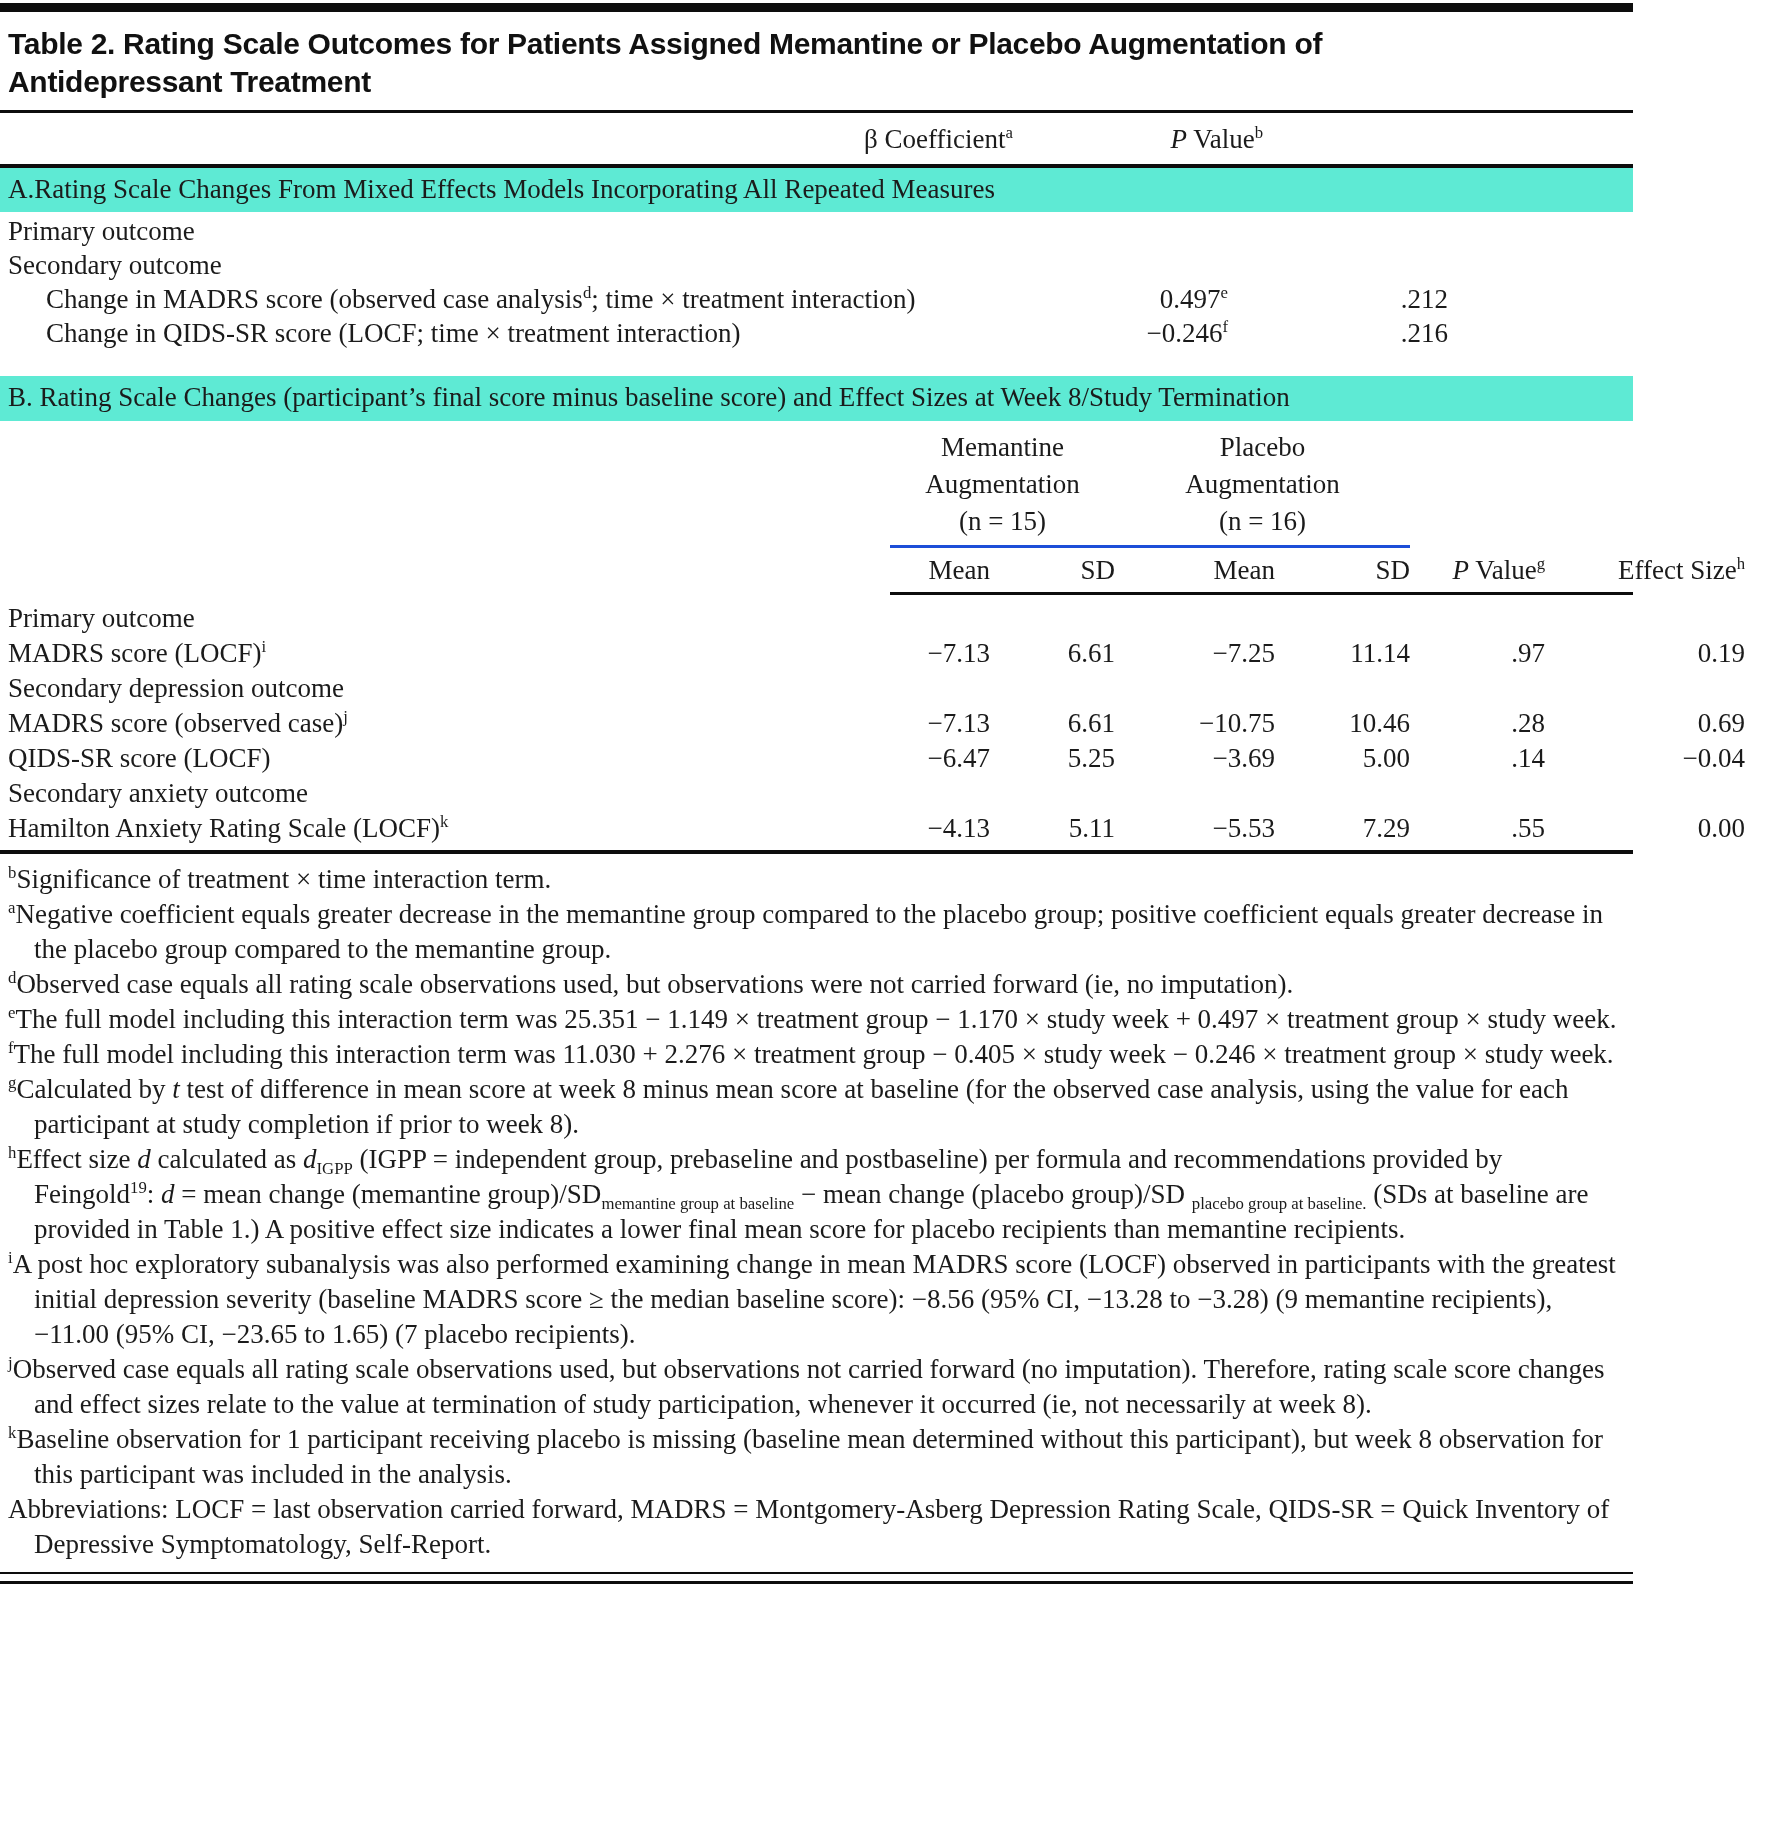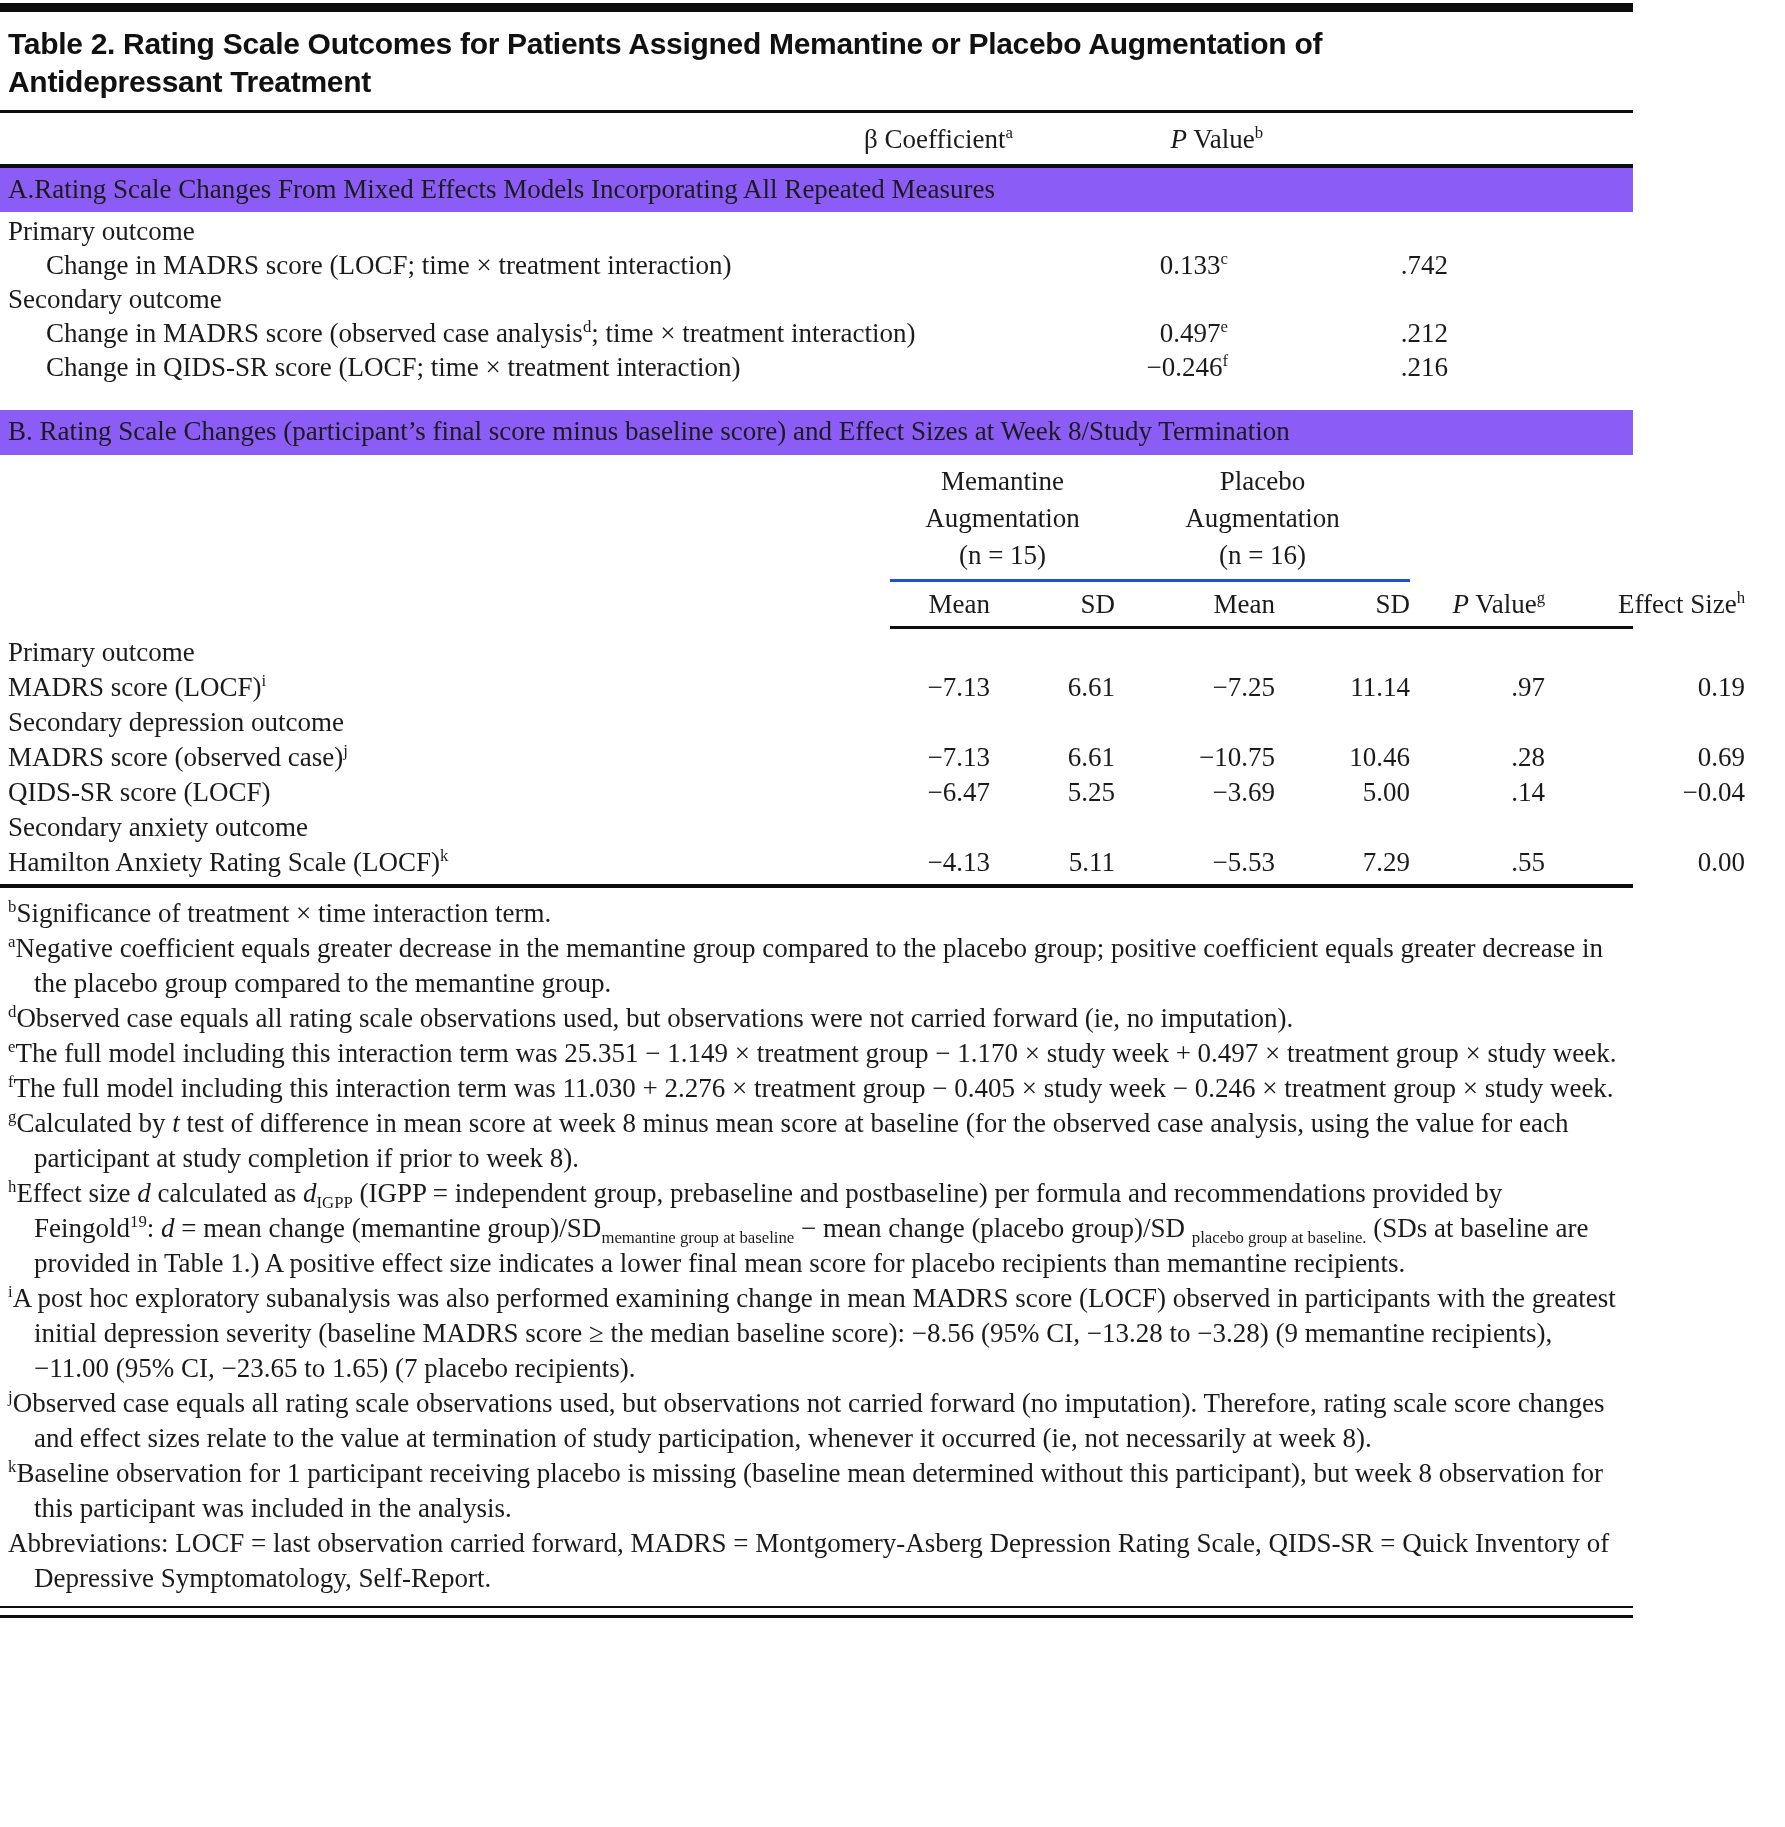--- a/index.html
+++ b/index.html
@@ -33,21 +33,21 @@
   .headA {
     display:grid;
     grid-template-columns:1fr 250px 220px 150px;
     align-items:baseline;
     padding:11px 0 9px 0;
   }
   .headA .hlabel { padding-left:8px; }
   .num-r { text-align:right; }
 
   .banner {
-    background:#8b5cf6;
+    background:#5eead4;
     padding:5px 16px 6px 8px;
     line-height:1.25;
   }
   .bannerA { margin-bottom:2px; }
 
   .arow {
     display:grid;
     grid-template-columns:1fr 250px 220px 150px;
     align-items:baseline;
     line-height:34px;
@@ -116,26 +116,20 @@
     <div class="num-r"><span>β Coefficient</span><sup>a</sup></div>
     <div class="num-r"><i>P</i><span> Value</span><sup>b</sup></div>
     <div></div>
   </div>
   <div class="rule-heavy"></div>
 
   <div class="banner bannerA">A.Rating Scale Changes From Mixed Effects Models Incorporating All Repeated Measures</div>
 
   <div class="arow">
     <div class="group"><span>Primary outcome</span></div>
-  </div>
-  <div class="arow">
-    <div class="alabel indent"><span>Change in MADRS score (LOCF; time × treatment interaction)</span></div>
-    <div class="aval"><span>0.133</span><sup>c</sup></div>
-    <div class="aval">.742</div>
-    <div></div>
   </div>
   <div class="arow">
     <div class="group"><span>Secondary outcome</span></div>
   </div>
   <div class="arow">
     <div class="alabel indent"><span>Change in MADRS score (observed case analysis</span><sup>d</sup><span>; time × treatment interaction)</span></div>
     <div class="aval"><span>0.497</span><sup>e</sup></div>
     <div class="aval">.212</div>
     <div></div>
   </div>

